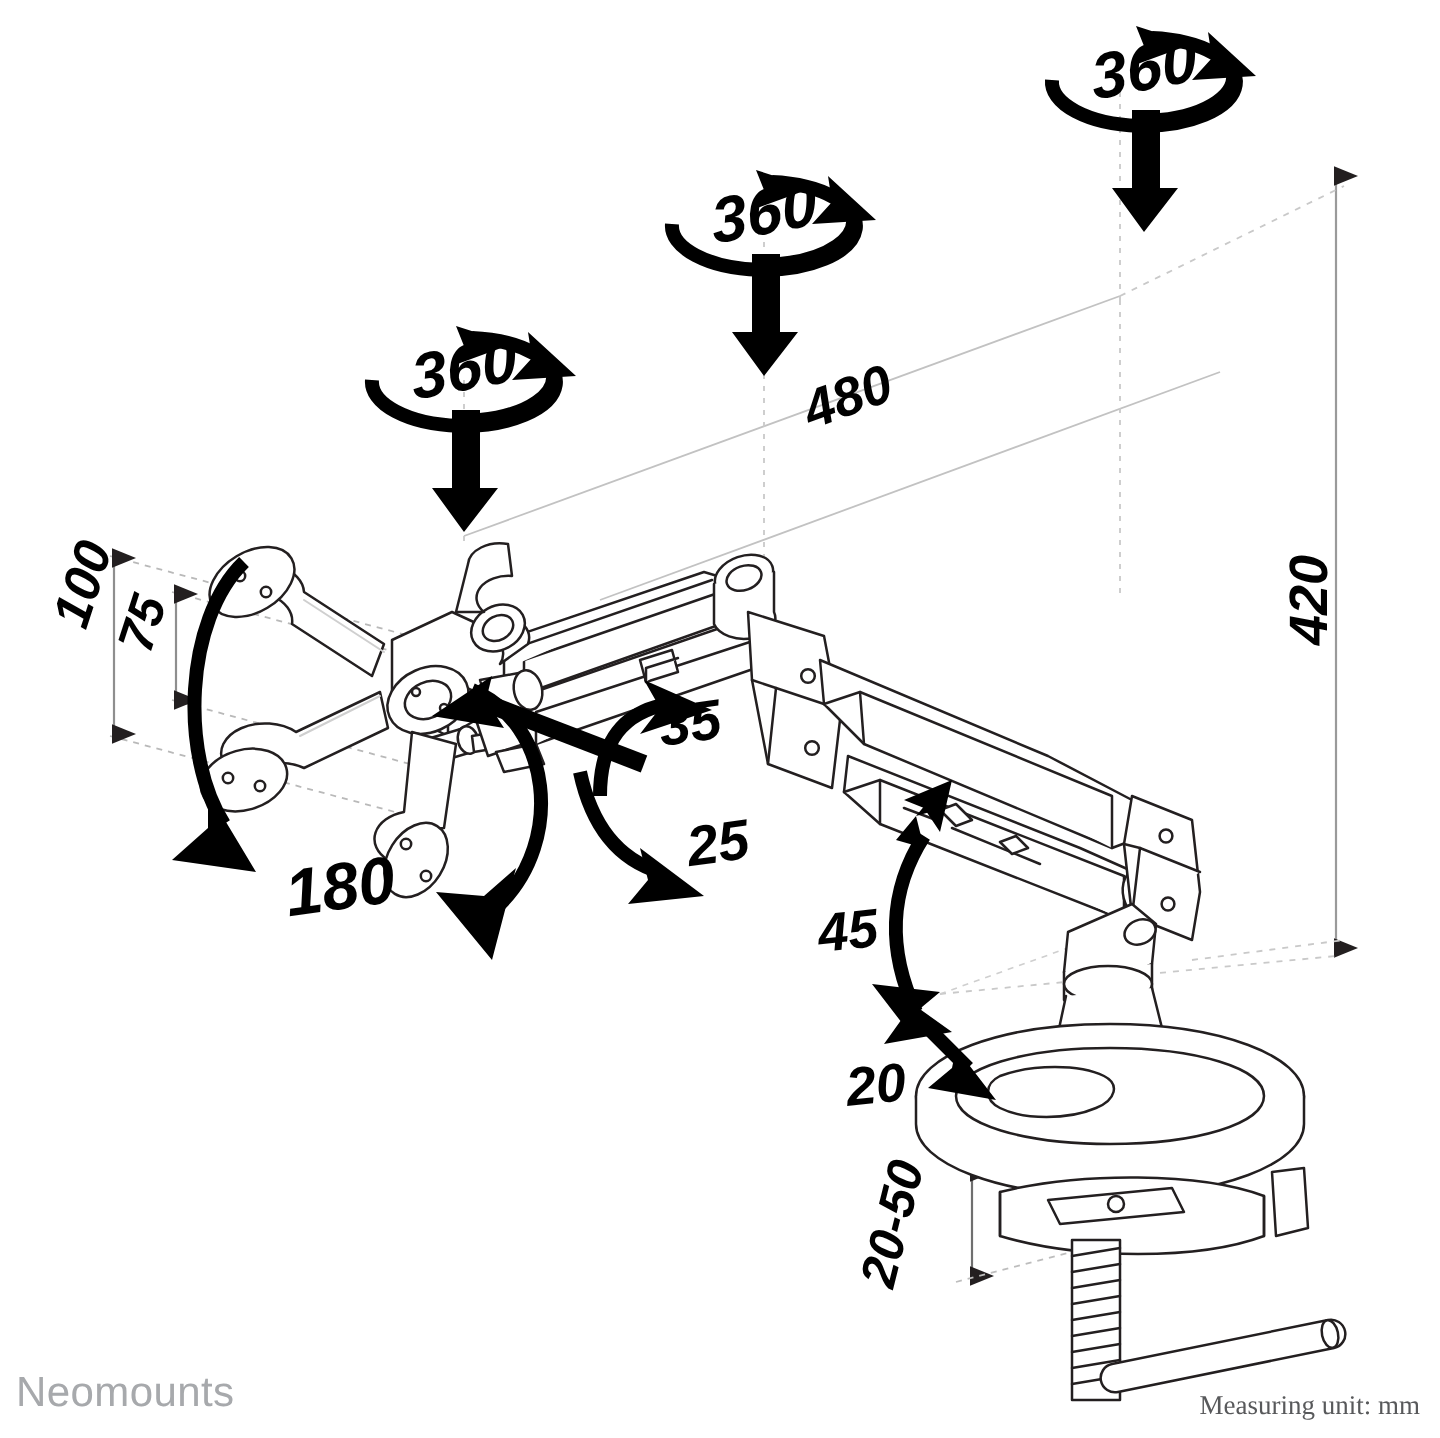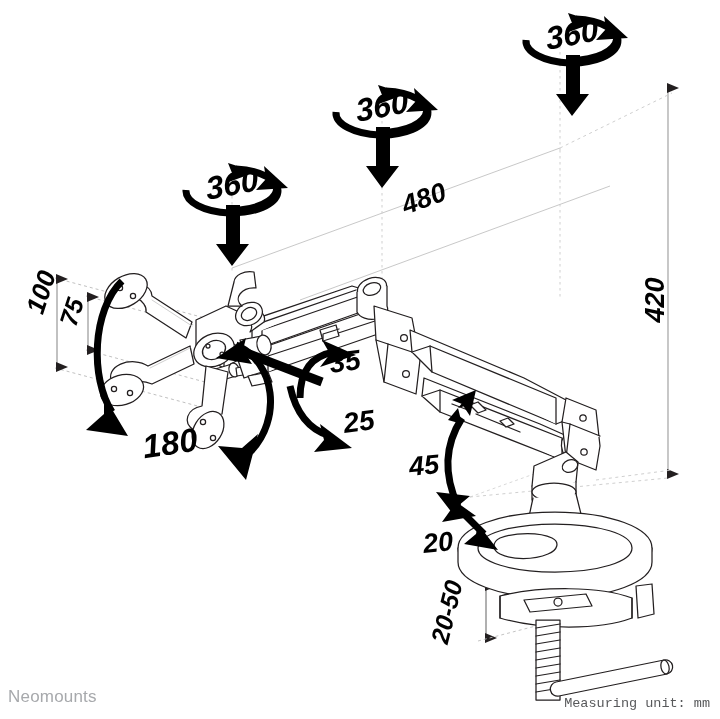--- a/index.html
+++ b/index.html
@@ -4,26 +4,26 @@
 <style>
   html,body{margin:0;padding:0;background:#ffffff;}
   body{width:720px;height:719px;overflow:hidden;
        font-family:"Liberation Sans", sans-serif;}
   #stage{position:relative;width:720px;height:719px;background:#fff;}
   #stage svg.layer{position:absolute;left:0;top:0;width:720px;height:719px;}
 
   .brand{
     position:absolute; left:8px; top:697px;
     font-family:"Liberation Sans", sans-serif;
-    font-size:17px; color:#a7a9ac; letter-spacing:.2px;
+    font-size:21px; color:#a7a9ac; letter-spacing:.2px;
     transform:translateY(-50%);
   }
   .unit{
     position:absolute; right:10px; top:703px;
-    font-family:Liberation Mono, monospace;
+    font-family:Liberation Serif, serif;
     font-size:13.5px; color:#58595b;
     transform:translateY(-50%);
   }
 
   
   .num{
     position:absolute;
     font-family:"Liberation Sans", sans-serif;
     font-weight:700; font-style:italic; color:#000;
     white-space:nowrap; line-height:1;

